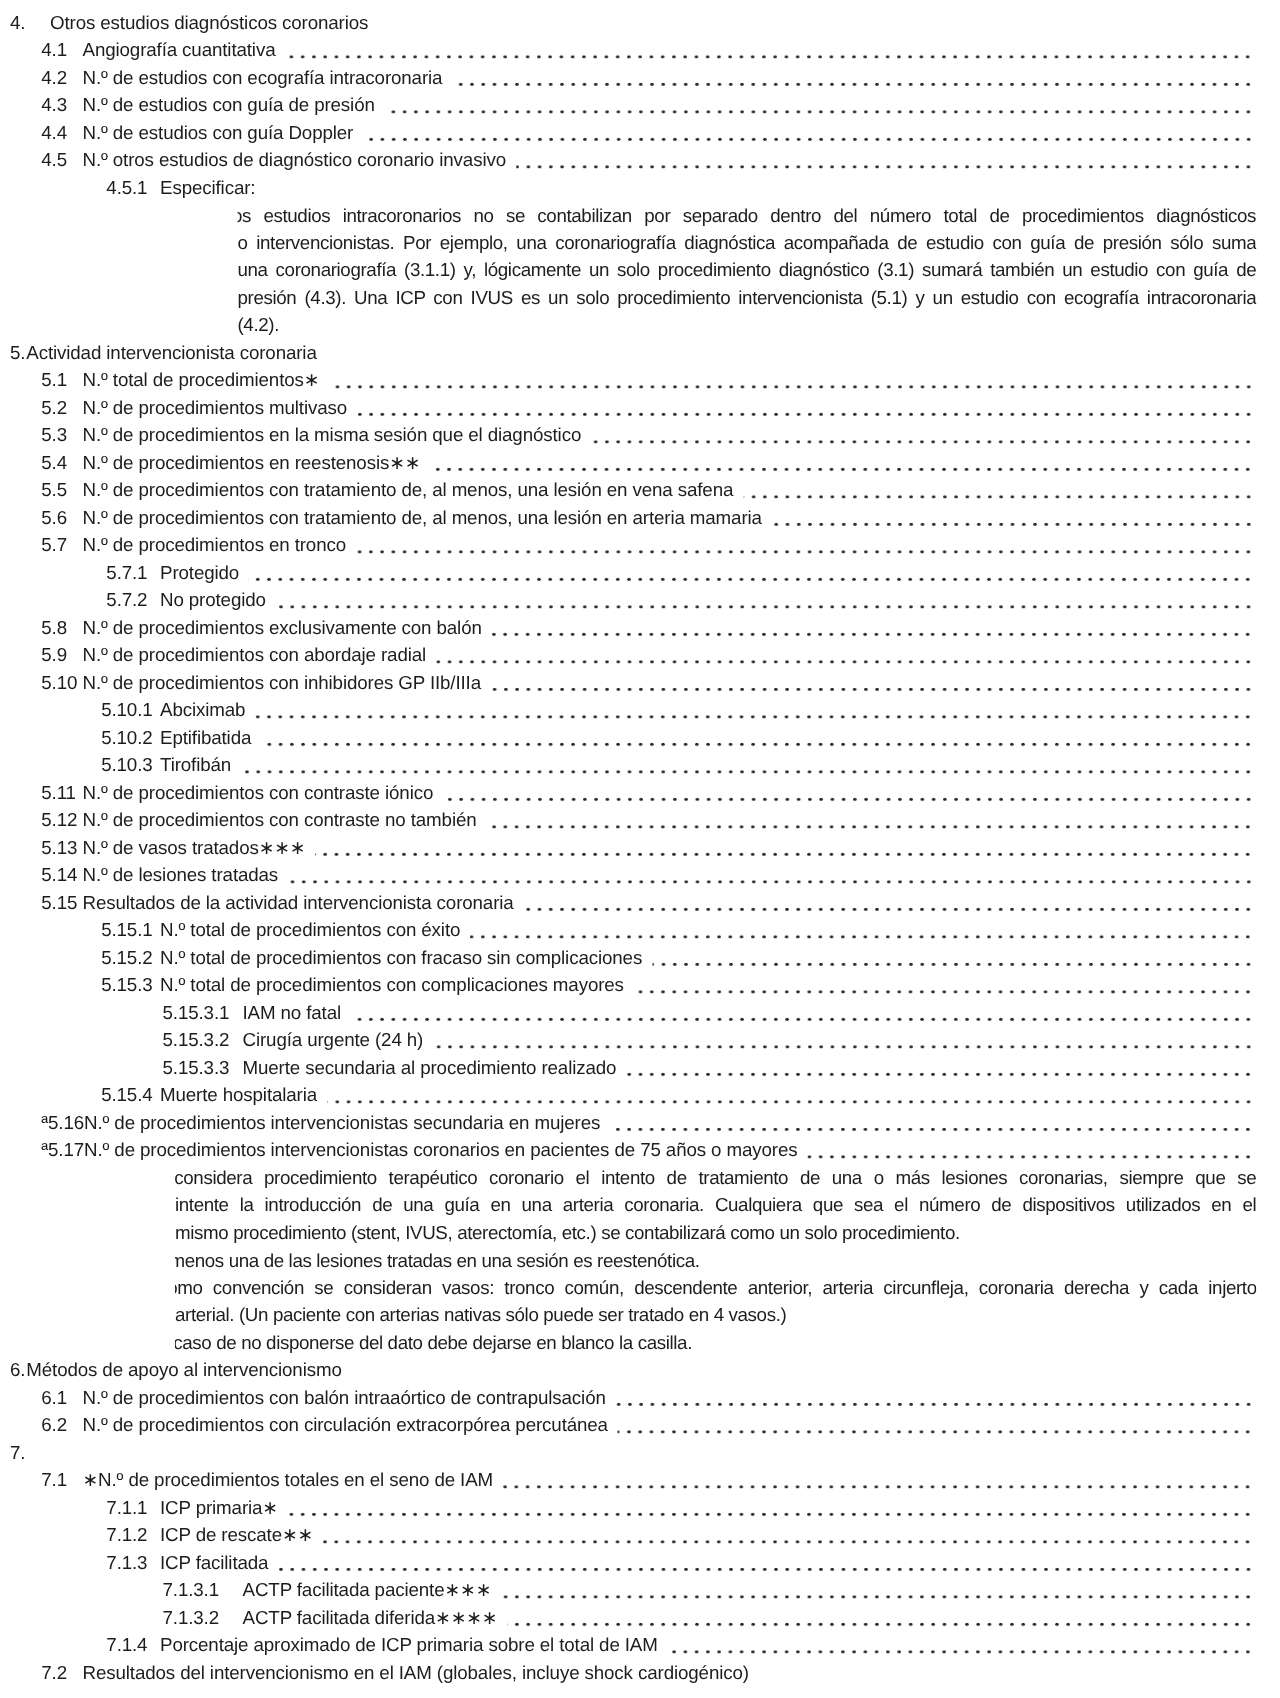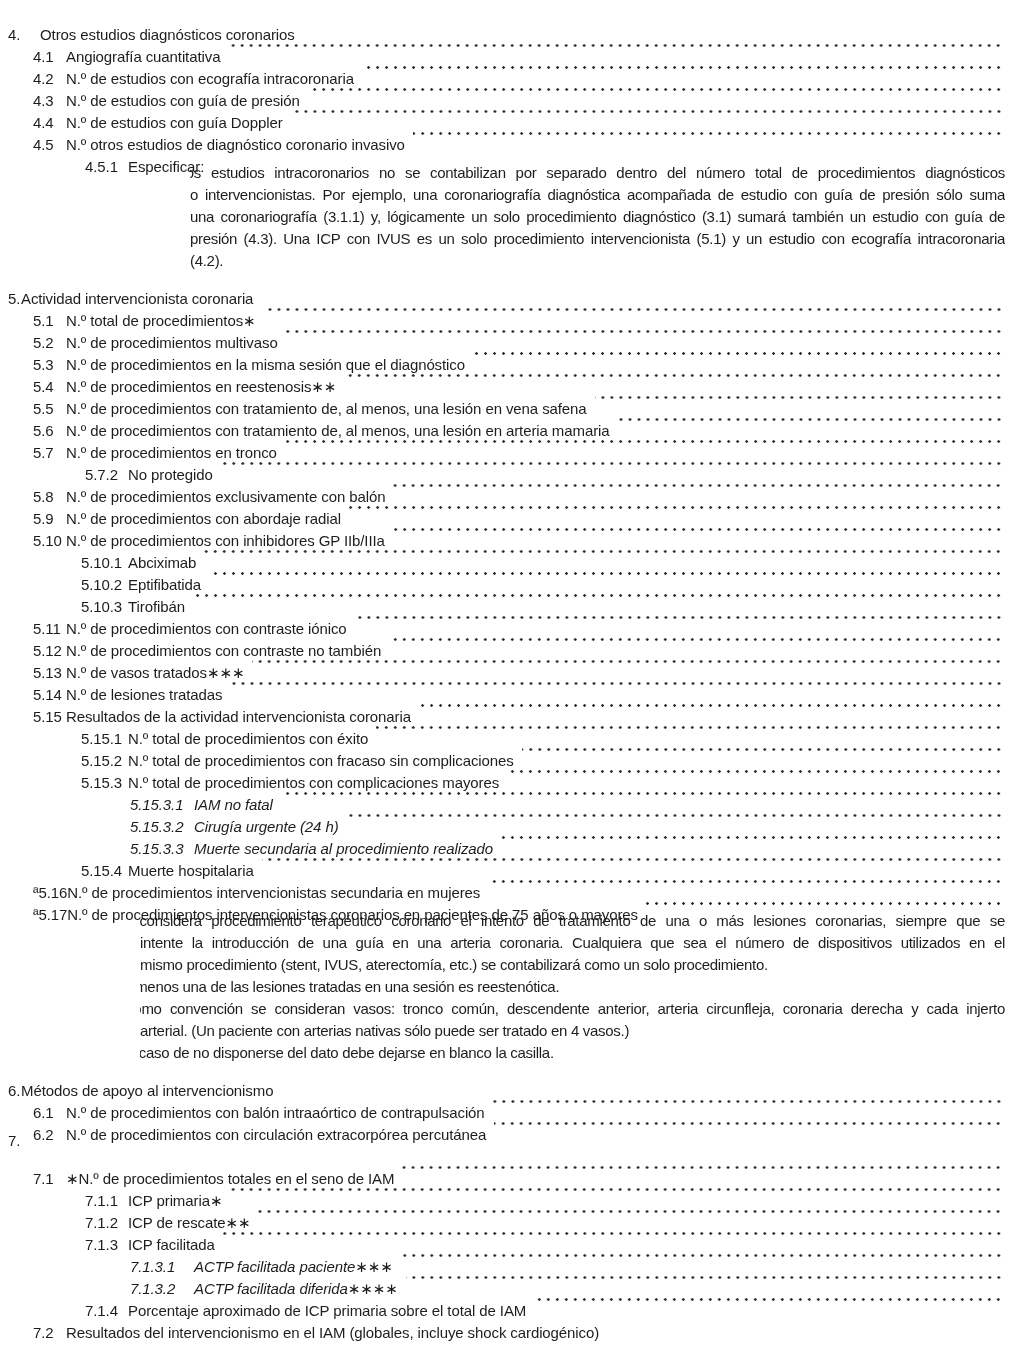--- a/index.html
+++ b/index.html
@@ -20,26 +20,26 @@
   
   .row {
     display: flex;
     align-items: baseline;
     height: 22px;
     line-height: 22px;
     margin-right: 20px;
     white-space: nowrap;
   }
   .num { flex: none; white-space: pre; letter-spacing: -0.1px; }
-  .label { flex: none; letter-spacing: -0.1px; margin-top: 16px; }
+  .label { flex: none; letter-spacing: -0.1px; }
   .l0 { padding-left: 8px; }   .l0 .num { min-width: 13px; display: inline-block; }
   .l0.wide .num { min-width: 32px; }
   .l1 { padding-left: 33px; }  .l1 .num { min-width: 33px; display: inline-block; }
   .l2 { padding-left: 75px; text-align: center; }  .l2 .num { min-width: 53px; display: inline-block; }
-  .l3 { padding-left: 130px; font-style: italic; } .l3 .num { min-width: 64px; display: inline-block; }
+  .l3 { padding-left: 130px; } .l3 .num { min-width: 64px; display: inline-block; }
   .leader {
     flex: 1 1 auto;
     min-width: 14px;
     align-self: flex-end;
     height: 5px;
     margin: 0 1px 4px 8px;
     background-image: radial-gradient(circle, #2c2c2c 1.15px, rgba(0,0,0,0) 1.5px);
     background-size: 9px 5px;
     background-repeat: repeat-x;
     background-position: right bottom;
@@ -132,20 +132,25 @@
       <span class="num">5.6</span>
       <span class="label">N.º de procedimientos con tratamiento de, al menos, una lesión en arteria mamaria</span>
       <span class="leader"></span>
     </div>
     <div class="row l1">
       <span class="num">5.7</span>
       <span class="label">N.º de procedimientos en tronco</span>
       <span class="leader"></span>
     </div>
     <div class="row l2">
+      <span class="num">5.7.1</span>
+      <span class="label">Protegido</span>
+      <span class="leader"></span>
+    </div>
+    <div class="row l2">
       <span class="num">5.7.2</span>
       <span class="label">No protegido</span>
       <span class="leader"></span>
     </div>
     <div class="row l1">
       <span class="num">5.8</span>
       <span class="label">N.º de procedimientos exclusivamente con balón</span>
       <span class="leader"></span>
     </div>
     <div class="row l1">

